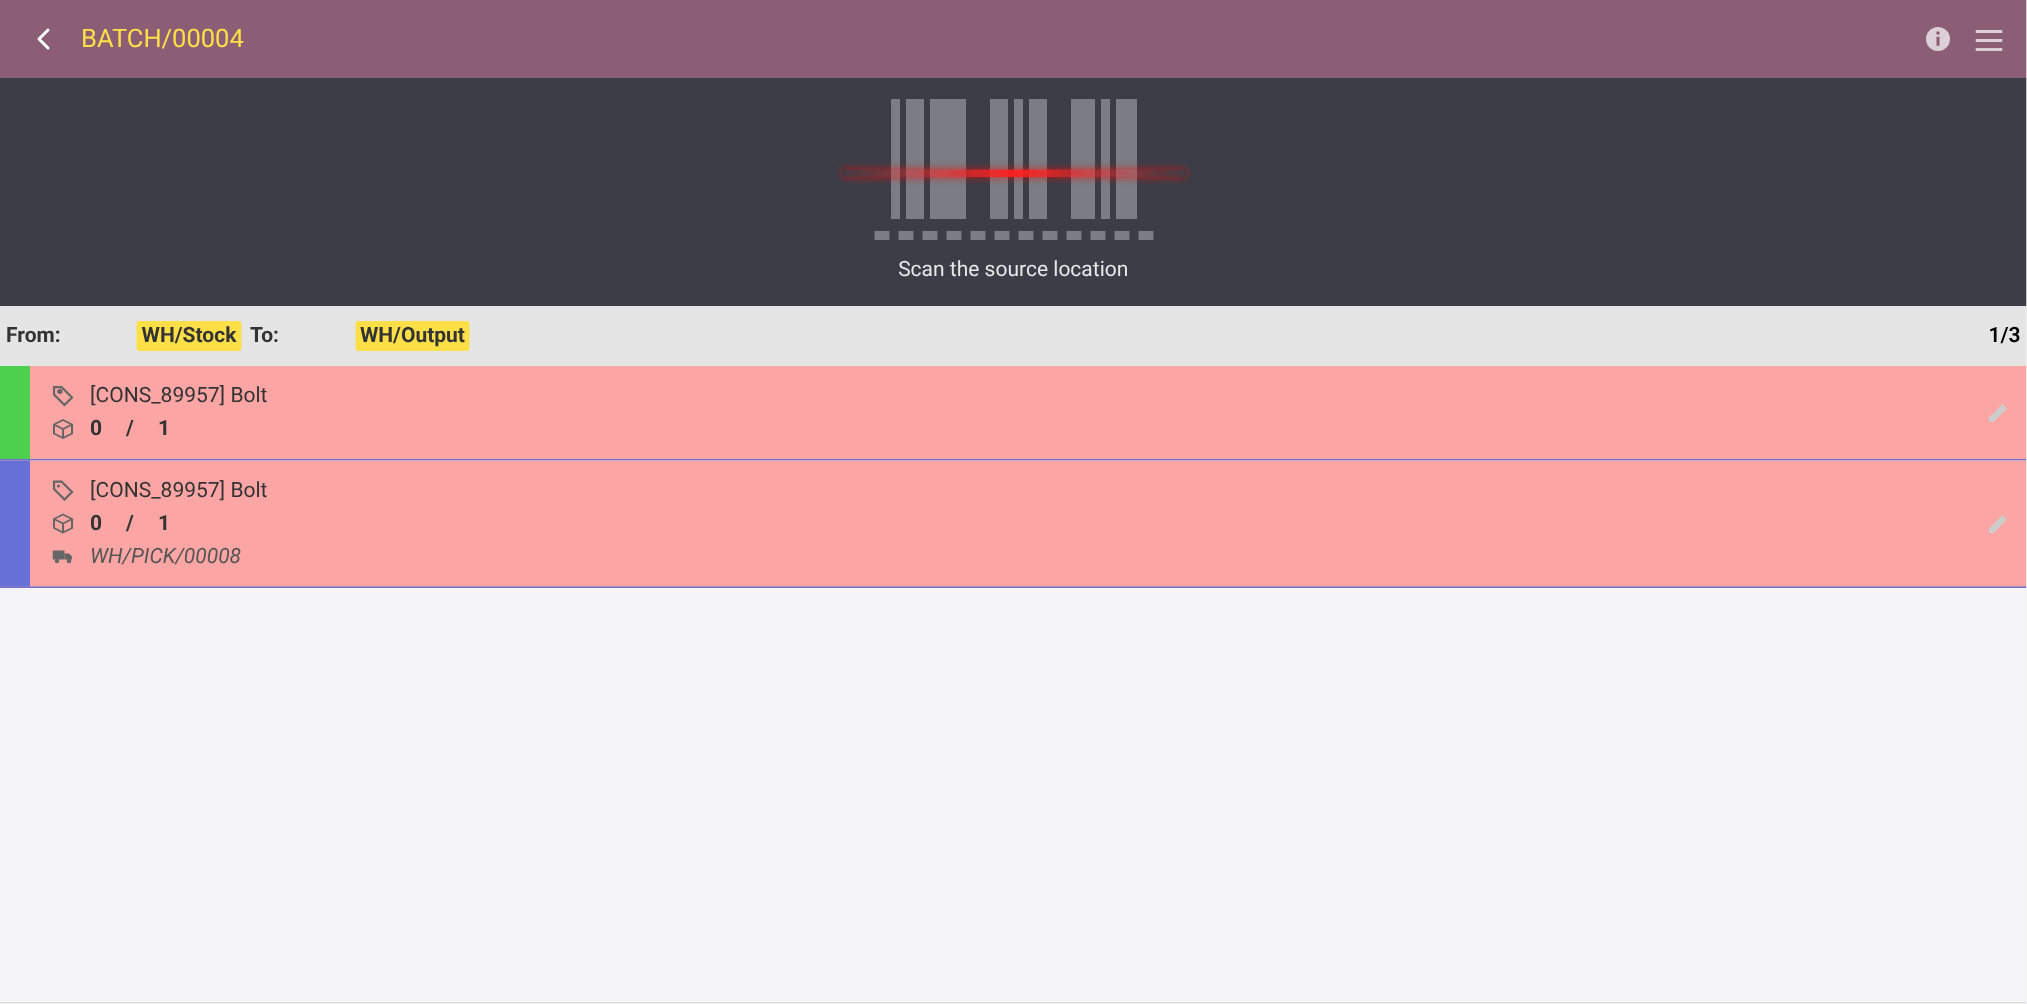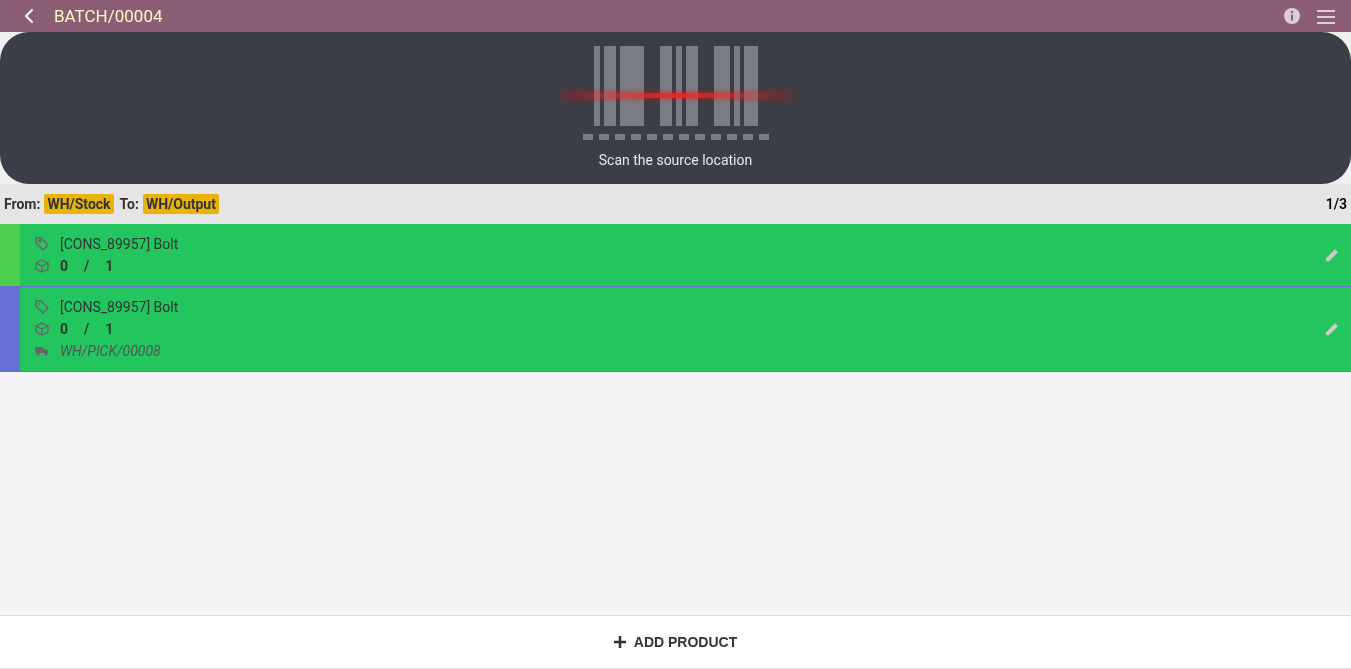--- a/index.html
+++ b/index.html
@@ -11,25 +11,25 @@
       font-family: -apple-system, BlinkMacSystemFont, "Segoe UI", Roboto, "Helvetica Neue", Arial, sans-serif;
       background: #f0f0f0;
       width: 1351px;
       height: 669px;
       overflow: hidden;
       display: flex;
       flex-direction: column;
     }
     .header {
       background: #8c5e75;
-      height: 32px;
+      height: 52px;
       display: flex;
       align-items: center;
       padding: 0 16px;
-      color: #fef9c3;
+      color: #fde047;
     }
     .back-btn {
       background: none;
       border: none;
       color: white;
       cursor: pointer;
       padding: 4px 8px;
       margin-right: 12px;
       display: flex;
       align-items: center;
@@ -51,21 +51,20 @@
       cursor: pointer;
       opacity: 0.7;
     }
     .scanner-area {
       background: #3b3e47;
       display: flex;
       flex-direction: column;
       align-items: center;
       justify-content: center;
       padding: 14px 0 16px 0;
-      border-radius: 29px;
     }
     .barcode-graphic {
       position: relative;
       width: 200px;
       height: 90px;
       display: flex;
       align-items: flex-start;
       justify-content: center;
       gap: 4px;
       padding-top: 0;
@@ -107,39 +106,40 @@
       display: flex;
       align-items: center;
       font-size: 14px;
       color: #333;
     }
     .location-label {
       font-weight: 700;
       margin-right: 4px;
     }
     .location-value {
-      background: #eab308;
+      background: #fde047;
       padding: 2px 3px;
       border-radius: 2px;
       font-weight: 700;
+      margin-left: 47px;
     }
     .location-spacer {
       flex: 1;
     }
     .page-counter {
       font-weight: 600;
       color: #000000;
     }
     .items-list {
       flex: 1;
       background: #f5f5f7;
       overflow-y: auto;
     }
     .item-row {
-      background: #22c55e;
+      background: #fca5a5;
       display: flex;
       border-bottom: 1px solid #6b6fd1;
       position: relative;
     }
     .item-color-bar {
       width: 20px;
       flex-shrink: 0;
     }
     .item-color-green {
       background: #4dd04d;
@@ -376,21 +376,15 @@
     <button class="item-edit">
       <svg width="14" height="14" viewBox="0 0 14 14">
           <path d="M10 1l3 3-9 9H1v-3l9-9z" fill="#ccc"></path>
         </svg>
     </button>
   </div>
 
 </div>
 
 <div class="bottom-bar">
-  <button class="add-product-btn">
-    <svg width="12" height="12" viewBox="0 0 12 12">
-        <path d="M6 0v12M0 6h12" stroke="#333" stroke-width="2.5"></path>
-      </svg>
-    <span>ADD PRODUCT</span>
-  </button>
   <div class="nav-buttons">
   </div>
 </div>
 
 </body></html>

